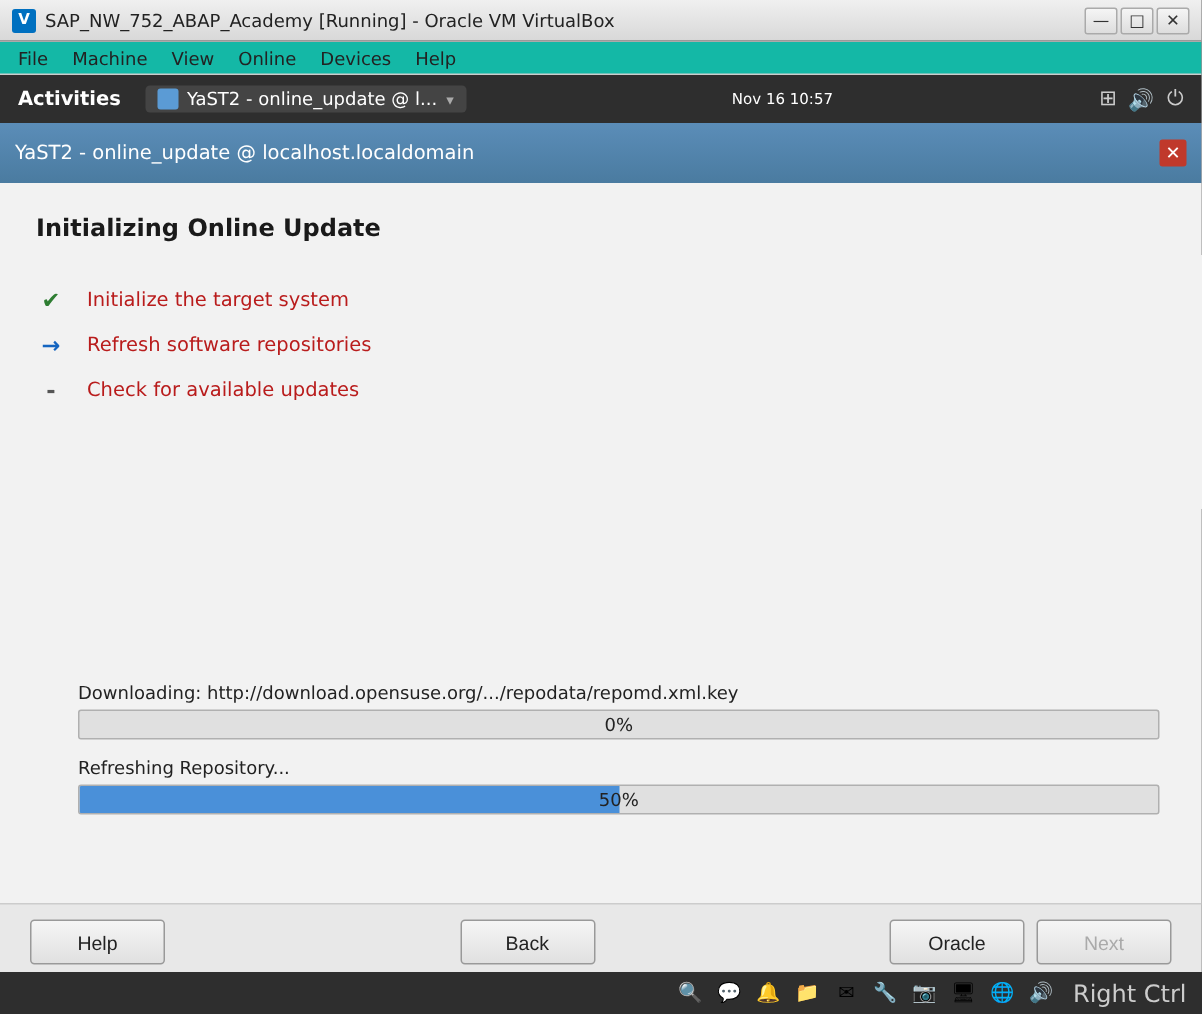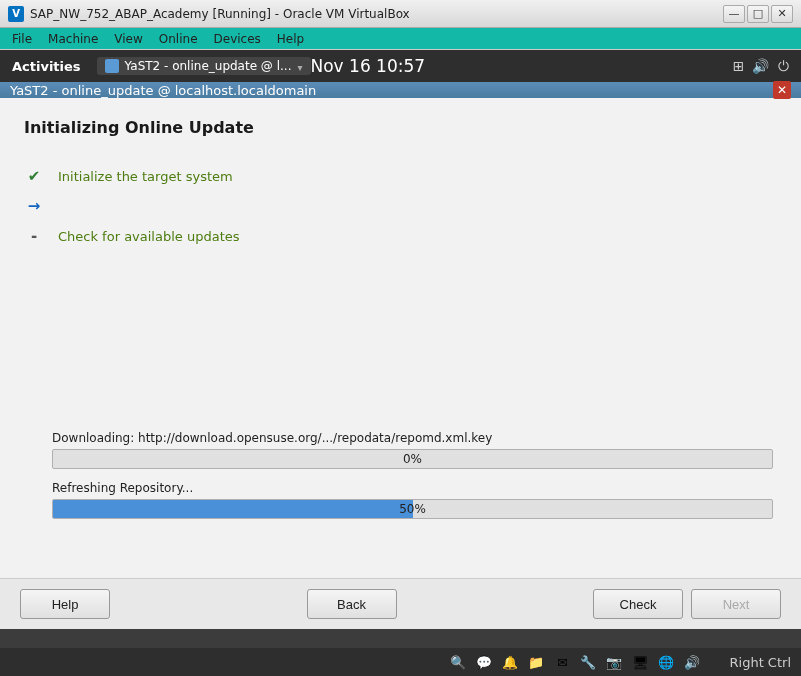--- a/index.html
+++ b/index.html
@@ -102,41 +102,42 @@
       height: 14px;
       background: #5b9bd5;
       border-radius: 2px;
     }
     .gnome-dropdown {
       font-size: 10px;
       color: #aaa;
     }
     .gnome-datetime {
       flex: 1;
-      font-size: 17px;
+      text-align: center;
+      font-size: 10px;
     }
     .gnome-tray {
       display: flex;
       align-items: center;
       gap: 8px;
     }
     .gnome-tray-icon {
       font-size: 14px;
       color: #ccc;
     }
 
     
     .yast-window {
       background: #f2f2f2;
       margin: 0;
       width: 801px;
     }
     .yast-titlebar {
       background: linear-gradient(to bottom, #5b8db8, #4a7ba0);
-      height: 16px;
+      height: 40px;
       display: flex;
       align-items: center;
       justify-content: space-between;
       padding: 0 10px;
       color: white;
     }
     .yast-titlebar-text {
       font-size: 13px;
       font-weight: normal;
     }
@@ -181,21 +182,21 @@
     }
     .step-icon {
       width: 20px;
       text-align: center;
       font-size: 15px;
       font-weight: bold;
     }
     .step-icon.done { color: #2e7d32; }
     .step-icon.current { color: #1565c0; }
     .step-icon.pending { color: #555; }
-    .step-label { color: #4d7c0f; text-align: right; }
+    .step-label { color: #b91c1c; text-align: right; }
 
     
     .progress-section {
       margin-top: 180px;
       padding: 0 4px;
       margin-left: 24px;
     }
     .progress-label {
       font-size: 12px;
       color: #222;
@@ -275,22 +276,22 @@
     .tray-item {
       width: 22px;
       height: 20px;
       display: flex;
       align-items: center;
       justify-content: center;
       font-size: 13px;
     }
     .tray-text {
       color: #ccc;
-      font-size: 13px;
-      margin-left: 22px;
+      font-size: 16px;
+      margin-left: 6px;
     }
   </style>
 </head>
 <body>
 
 <div class="vbox-titlebar">
   <div class="vbox-titlebar-icon">V</div>
   <span class="vbox-titlebar-text">SAP_NW_752_ABAP_Academy [Running] - Oracle VM VirtualBox</span>
   <div class="vbox-titlebar-controls">
     <div class="vbox-btn">—</div>
@@ -333,20 +334,21 @@
   <div class="yast-content">
     <h1 class="yast-heading">Initializing Online Update</h1>
 
     <ul class="steps-list">
       <li class="step-item">
         <span class="step-icon done">✔</span>
         <span class="step-label">Initialize the target system</span>
       </li>
       <li class="step-item">
         <span class="step-icon current">→</span>
+        <span class="step-label">Refresh software repositories</span>
       </li>
       <li class="step-item">
         <span class="step-icon pending">-</span>
         <span class="step-label">Check for available updates</span>
       </li>
     </ul>
 
     <div class="progress-section">
 
       <div class="progress-label">Downloading: http://download.opensuse.org/.../repodata/repomd.xml.key</div>
@@ -364,21 +366,21 @@
   </div>
 
   <div class="yast-button-row">
     <div class="yast-btn-group-left">
       <button class="yast-btn">Help</button>
     </div>
     <div class="yast-btn-group-center">
       <button class="yast-btn">Back</button>
     </div>
     <div style="display:flex; gap:8px;">
-      <button class="yast-btn">Check</button>
+      <button class="yast-btn">Oracle</button>
       <button class="yast-btn disabled">Next</button>
     </div>
   </div>
 </div>
 
 <div class="system-tray">
   <div class="tray-item">🔍</div>
   <div class="tray-item">💬</div>
   <div class="tray-item">🔔</div>
   <div class="tray-item">📁</div>

